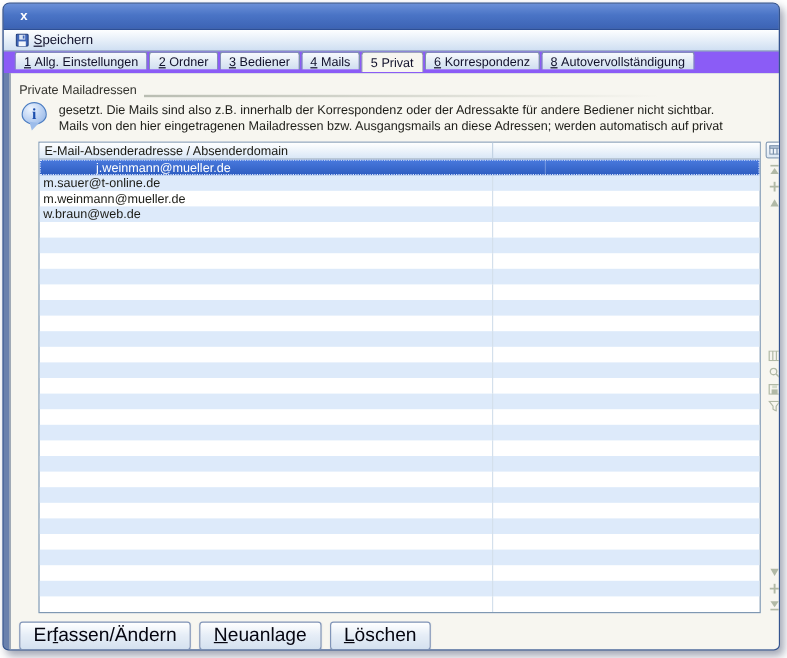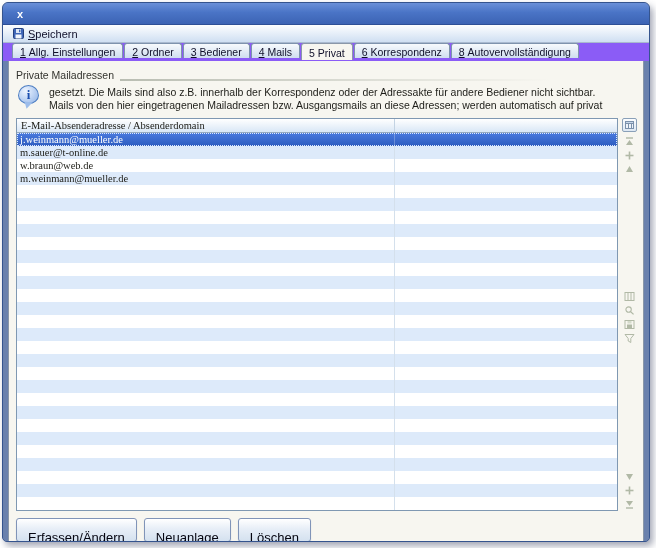--- a/index.html
+++ b/index.html
@@ -70,38 +70,38 @@
     border:1px solid #4d7ec2; display:flex; align-items:center; justify-content:center;
     color:#1c4fae; font-weight:bold; font-size:13px; font-family:"Liberation Serif", serif;
   }
   .info-tail {
     position:absolute; left:6px; top:17px; width:0; height:0;
     border-left:3px solid transparent; border-right:5px solid transparent;
     border-top:7px solid #9cbcea; transform:rotate(8deg);
   }
   .info-text { font-size:10.5px; color:#1d1d18; line-height:13px; padding-top:1px; }
   
-  .table-zone { display:flex; margin:4px 0 0 2px;font-family:Liberation Serif, serif; }
+  .table-zone { display:flex; margin:4px 0 0 18px; }
   .grid { flex:0 0 602px; width:602px; border:1px solid #7f98b2; background:#fff; }
   .grid-header {
     height:14px; display:flex; align-items:center;
     background:linear-gradient(#ffffff, #d9e7f6);
     border-bottom:1px solid #96aabf; font-size:10.5px; color:#1a1a14;
   }
   .hcell1 { width:378px; padding-left:4px; border-right:1px solid #c3d3e3; height:100%;
             display:flex; align-items:center; }
   .hcell2 { flex:1; height:100%; }
   .grid-body { height:377px; overflow:hidden; }
   .trow { height:13px; display:flex; font-size:10.5px; color:#1c1c16; }
   .trow:nth-child(even) { background:#ddeafa; }
   .tcell1 { width:378px; padding-left:3px; border-right:1px solid #d4e0ec;
             display:flex; align-items:center; overflow:hidden; white-space:nowrap; }
   .tcell2 { flex:1; }
   .trow.selected {
-    background:linear-gradient(#4a7ade, #2d5cc0); color:#ffffff; position:relative;
+    background:linear-gradient(#4a7ade, #2d5cc0); color:#ffffff; position:relative;padding-left:44px;
   }
   .trow.selected .tcell1 { border-right-color:rgba(255,255,255,.25); }
   .trow.selected::after {
     content:""; position:absolute; inset:0; border:1px dotted #dce8ff; pointer-events:none;
   }
   
   .side-strip { flex:0 0 20px; display:flex; flex-direction:column; align-items:center;
                 padding-left:2px; }
   .corner-btn {
     width:15px; height:14px; border:1px solid #8aa0b8; border-radius:2px;
@@ -109,24 +109,24 @@
     display:flex; align-items:center; justify-content:center;
   }
   .strip-group { display:flex; flex-direction:column; align-items:center; gap:5px; }
   .sg-top { margin-top:5px; }
   .sg-mid { margin-top:118px; }
   .sg-bot { margin-top:auto; margin-bottom:2px; }
   .strip-ico { width:11px; height:9px; display:block; opacity:.75; }
   
   .button-row { display:flex; gap:7px; margin:7px 2px 0 2px; }
   .btn {
-    height:18px; padding:11px 11px; font-size:13px; color:#050510;
+    height:18px; padding:11px 11px; font-size:16px; color:#050510;
     background:linear-gradient(#ffffff, #e7eef7 45%, #d4e1ef);
     border:1px solid #8094b8; border-radius:3px;
-    display:flex; white-space:nowrap;
+    display:flex; align-items:center; white-space:nowrap;
     box-shadow:0 1px 1px rgba(120,140,170,.35);
   }
   svg { display:block; }
 </style>
 </head>
 <body>
 
 <div class="window">
 
   <div class="titlebar">
@@ -185,25 +185,25 @@
           <div class="grid-body">
             <div class="trow selected">
                 <span class="tcell1">j.weinmann@mueller.de</span>
                 <span class="tcell2"></span>
               </div>
             <div class="trow">
                 <span class="tcell1">m.sauer@t-online.de</span>
                 <span class="tcell2"></span>
               </div>
             <div class="trow">
+                <span class="tcell1">m.weinmann@mueller.de</span>
+                <span class="tcell2"></span>
+              </div>
+            <div class="trow">
                 <span class="tcell1">w.braun@web.de</span>
-                <span class="tcell2"></span>
-              </div>
-            <div class="trow">
-                <span class="tcell1">m.weinmann@mueller.de</span>
                 <span class="tcell2"></span>
               </div>
           <div class="trow">
                 <span class="tcell1"></span>
                 <span class="tcell2"></span>
               </div>
               <div class="trow">
                 <span class="tcell1"></span>
                 <span class="tcell2"></span>
               </div>

